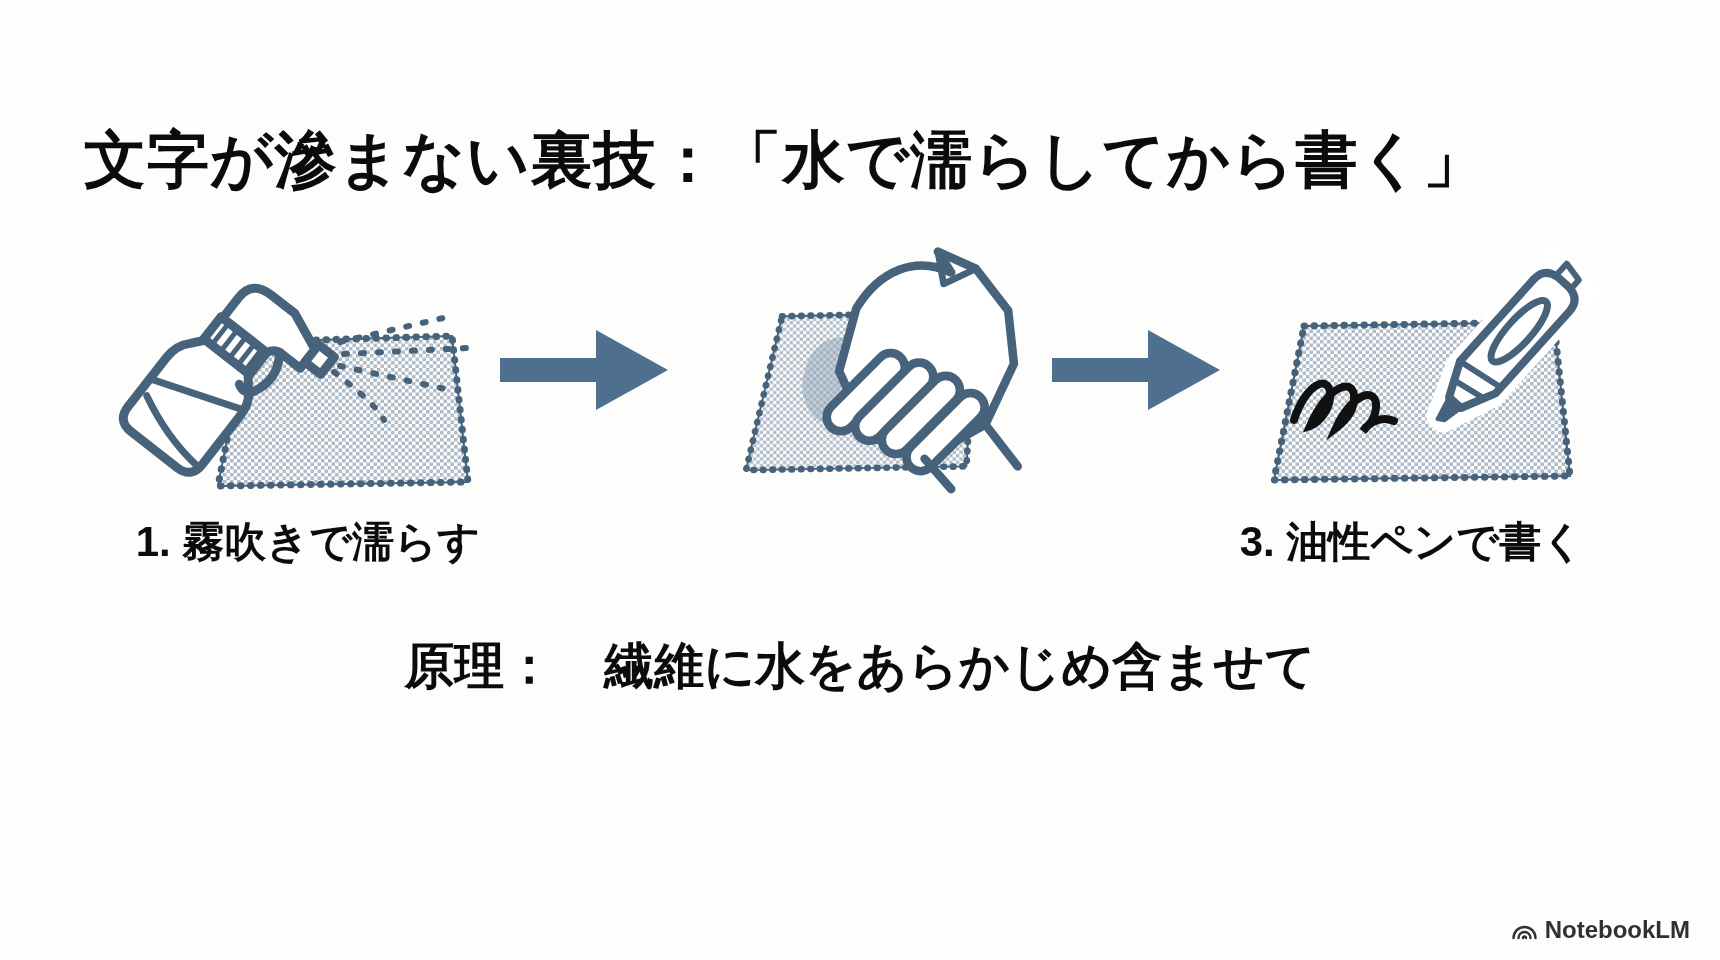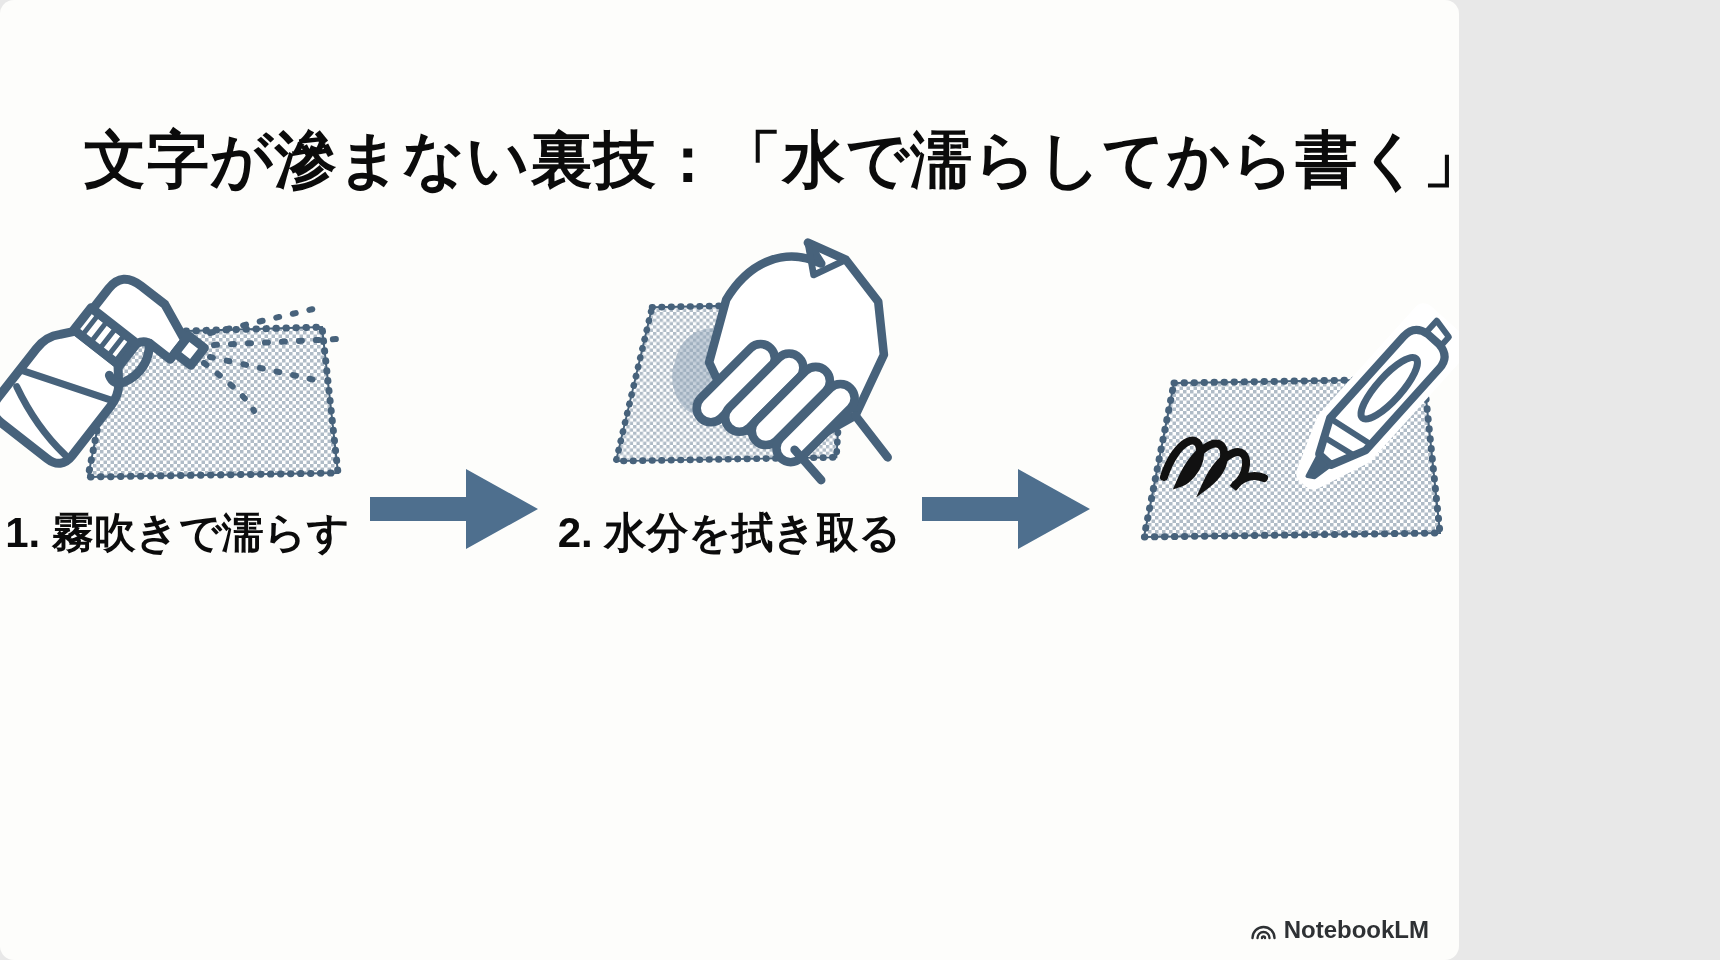--- a/index.html
+++ b/index.html
@@ -1,29 +1,28 @@
 <!DOCTYPE html>
 <html style="--illustration-stroke: #47627b; --arrow: #4e6f8e; --fabric-check: #b0bcc7; --wet-spot: #8fa3b8; --scribble: #111111; --background: #fdfdfb; --text: #0b0b0b;"><head>
 <meta charset="utf-8">
 <style>
   html,body{margin:0;padding:0;background:#e8e8e8;}
   .slide{
-    position:relative;width:1459px;height:960px;overflow:hidden;
+    position:relative;width:1720px;height:960px;overflow:hidden;
     background:var(--background,#fdfdfb);
     color:var(--text,#0b0b0b);
     font-family:"Liberation Sans","DejaVu Sans",sans-serif;
-    border-radius:14px;
   }
   .title{
     position:absolute;top:76px;left:84px;
     font-size:62px;font-weight:800;letter-spacing:1px;white-space:nowrap;
   }
   .steps{
-    position:absolute;top:205px;left:0;width:100%;
-    display:flex;justify-content:center;align-items:flex-end;
+    position:absolute;top:214px;left:0;width:100%;
+    display:flex;justify-content:center;align-items:flex-start;
   }
   .step{width:380px;display:flex;flex-direction:column;align-items:center;}
   .illo{width:380px;height:290px;display:block;}
   .step-label{margin-top:10px;font-size:42px;font-weight:800;white-space:nowrap;}
   .arrow-wrap{width:172px;margin-top:108px;flex:none;}
   .principle{
     position:absolute;top:626px;left:0;width:100%;
     text-align:center;font-size:50px;font-weight:800;line-height:1.6;
   }
   .source{position:absolute;left:38px;bottom:14px;font-size:25px;font-weight:700;}
@@ -94,21 +93,20 @@
         <g stroke="var(--illustration-stroke,#47627b)" stroke-width="9" stroke-linecap="round" stroke-linejoin="round">
           <path d="M196,92 C220,52 258,36 296,54 L282,32 L322,50 L356,94 L362,150 L332,214 L268,250 L210,226 L178,158 Z" fill="#ffffff"></path>
           <path d="M282,32 L288,66 L322,50" fill="none" stroke-width="7"></path>
           <rect x="-15" y="-4" width="30" height="104" rx="15" fill="#ffffff" transform="translate(240,146) rotate(45)"></rect>
           <rect x="-15" y="-4" width="30" height="104" rx="15" fill="#ffffff" transform="translate(270,156) rotate(45)"></rect>
           <rect x="-15" y="-4" width="30" height="104" rx="15" fill="#ffffff" transform="translate(298,170) rotate(45)"></rect>
           <rect x="-15" y="-4" width="30" height="104" rx="15" fill="#ffffff" transform="translate(324,188) rotate(45)"></rect>
           <path d="M332,214 L366,258 M268,250 L296,282" fill="none"></path>
         </g>
       </svg>
-      <div class="step-label">2. 水分を拭き取る</div>
     </div>
 
     <div class="arrow-wrap">
       <svg width="172" height="96" viewBox="0 0 172 96">
         <polygon points="2,36 98,36 98,8 170,48 98,88 98,60 2,60" fill="var(--arrow,#4e6f8e)"></polygon>
       </svg>
     </div>
 
     <div class="step">
       <svg class="illo" viewBox="0 0 380 290">
@@ -124,25 +122,27 @@
         <path d="M72,206 C84,168 110,158 108,184 C107,199 94,210 88,212 C106,170 134,162 132,186 C131,201 118,211 114,214 C130,178 156,172 154,194 C153,207 143,215 141,217 C148,207 160,202 172,207" fill="none" stroke="var(--scribble,#111111)" stroke-width="8" stroke-linecap="round"></path>
         <g transform="translate(320,92) rotate(42)">
           <path d="M-24,-44 L24,-44 L24,100 L4,152 L-4,152 L-24,100 Z" fill="#ffffff" stroke="#ffffff" stroke-width="22" stroke-linejoin="round"></path>
           <path d="M-10,-32 L-10,-48 L10,-44 L10,-32" fill="#ffffff" stroke="var(--illustration-stroke,#47627b)" stroke-width="6" stroke-linejoin="round"></path>
           <path d="M-24,-14 Q-24,-30 -8,-32 L8,-32 Q24,-30 24,-14 L24,96 L8,130 L-8,130 L-24,96 Z" fill="#ffffff" stroke="var(--illustration-stroke,#47627b)" stroke-width="8" stroke-linejoin="round"></path>
           <ellipse cx="0" cy="34" rx="12" ry="40" fill="#ffffff" stroke="var(--illustration-stroke,#47627b)" stroke-width="7"></ellipse>
           <path d="M-24,96 L24,88 M-16,114 L16,108" fill="none" stroke="var(--illustration-stroke,#47627b)" stroke-width="6" stroke-linecap="round"></path>
           <path d="M-8,130 L-2,154 L4,150 L8,130 Z" fill="var(--illustration-stroke,#47627b)" stroke="var(--illustration-stroke,#47627b)" stroke-width="4" stroke-linejoin="round"></path>
         </g>
       </svg>
+      <div class="step-label">3. 油性ペンで書く</div>
     </div>
 
   </div>
 
   <div class="principle">
+    <div>原理：　繊維に水をあらかじめ含ませて</div>
   </div>
 
 
   <div class="brand">
     <svg width="27" height="22" viewBox="0 0 27 22" fill="none" stroke="#2e3134" stroke-width="2.4" stroke-linecap="round">
       <path d="M2.5,19 A11,11 0 0 1 24.5,19"></path>
       <path d="M7.5,19 A6,6 0 0 1 19.5,19"></path>
       <path d="M12,19 a1.5,1.5 0 0 1 3,0"></path>
     </svg>
     <span>NotebookLM</span>

